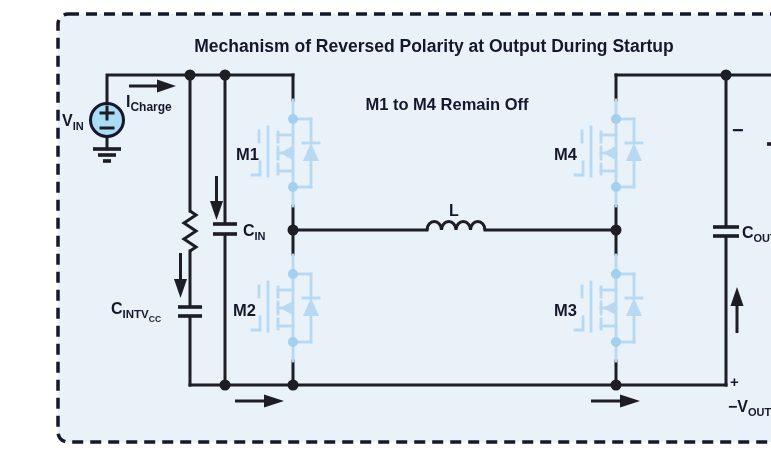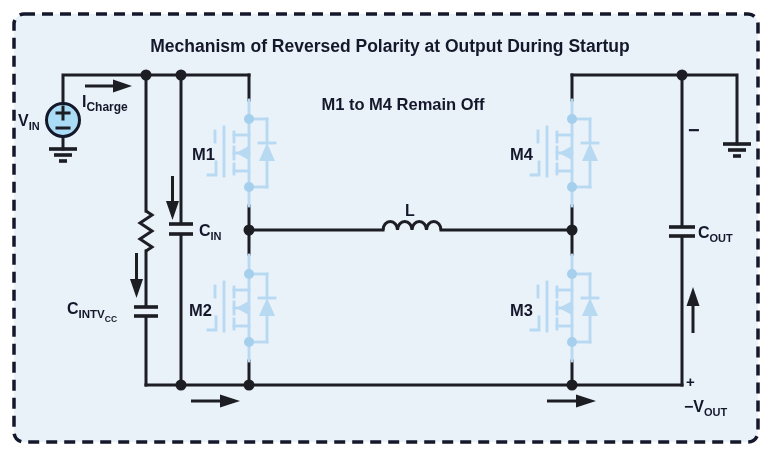--- a/index.html
+++ b/index.html
@@ -1,19 +1,20 @@
 <!DOCTYPE html>
 <html><head>
 <meta charset="utf-8">
 <style>
   html,body{margin:0;padding:0;background:#ffffff;}
   .fig-wrap{
     width:658px;height:455px;position:relative;
     font-family:"Liberation Sans", sans-serif;
     background:#ffffff;
+    margin-left:44px;
   }
   svg text{
     font-family:"Liberation Sans", sans-serif;
     font-weight:700;
     fill:#15182b;
   }
   .wire{stroke:#1d1d24;stroke-width:3;fill:none;stroke-linecap:square;}
   .wire-thin{stroke:#1d1d24;stroke-width:3;fill:none;}
   .plate{stroke:#1d1d24;stroke-width:3.6;fill:none;stroke-linecap:butt;}
   .blue{stroke:#b7d9f2;stroke-width:2.8;fill:none;stroke-linecap:square;}

